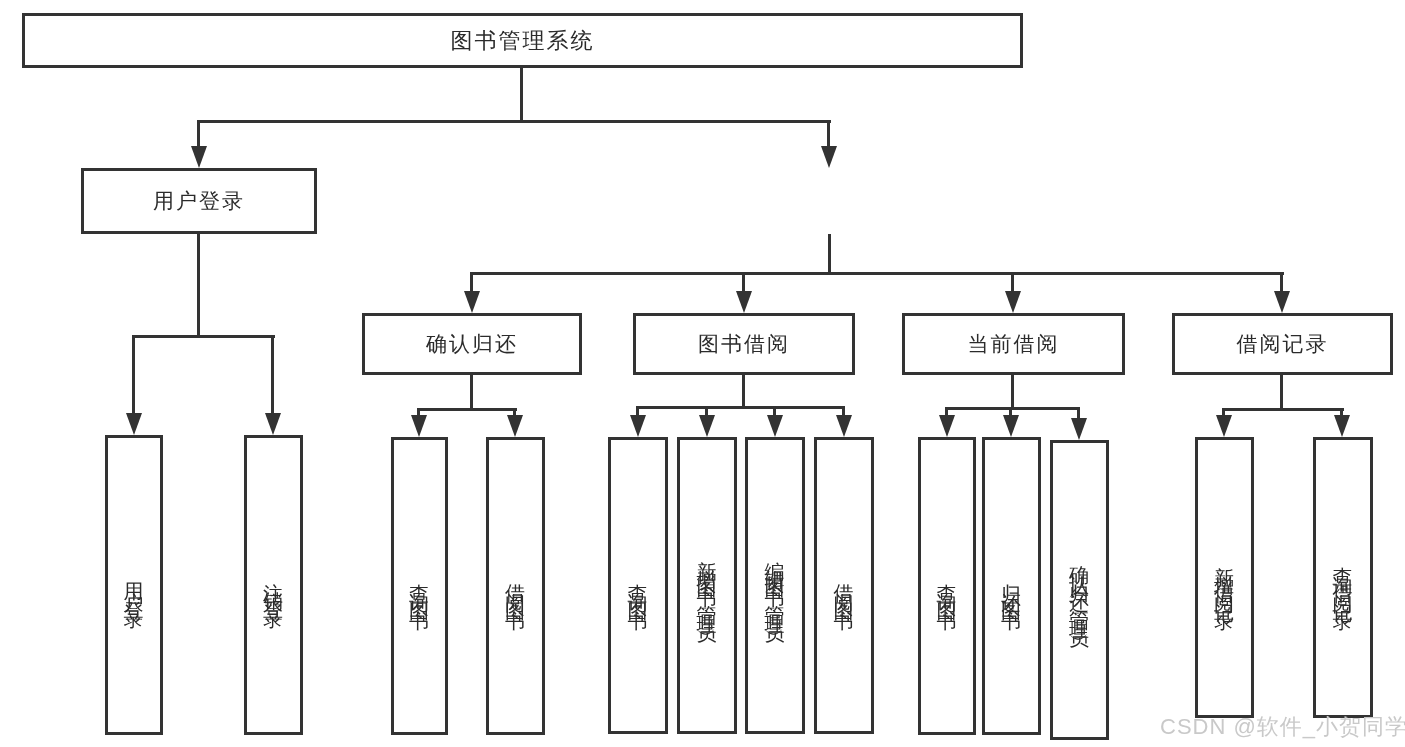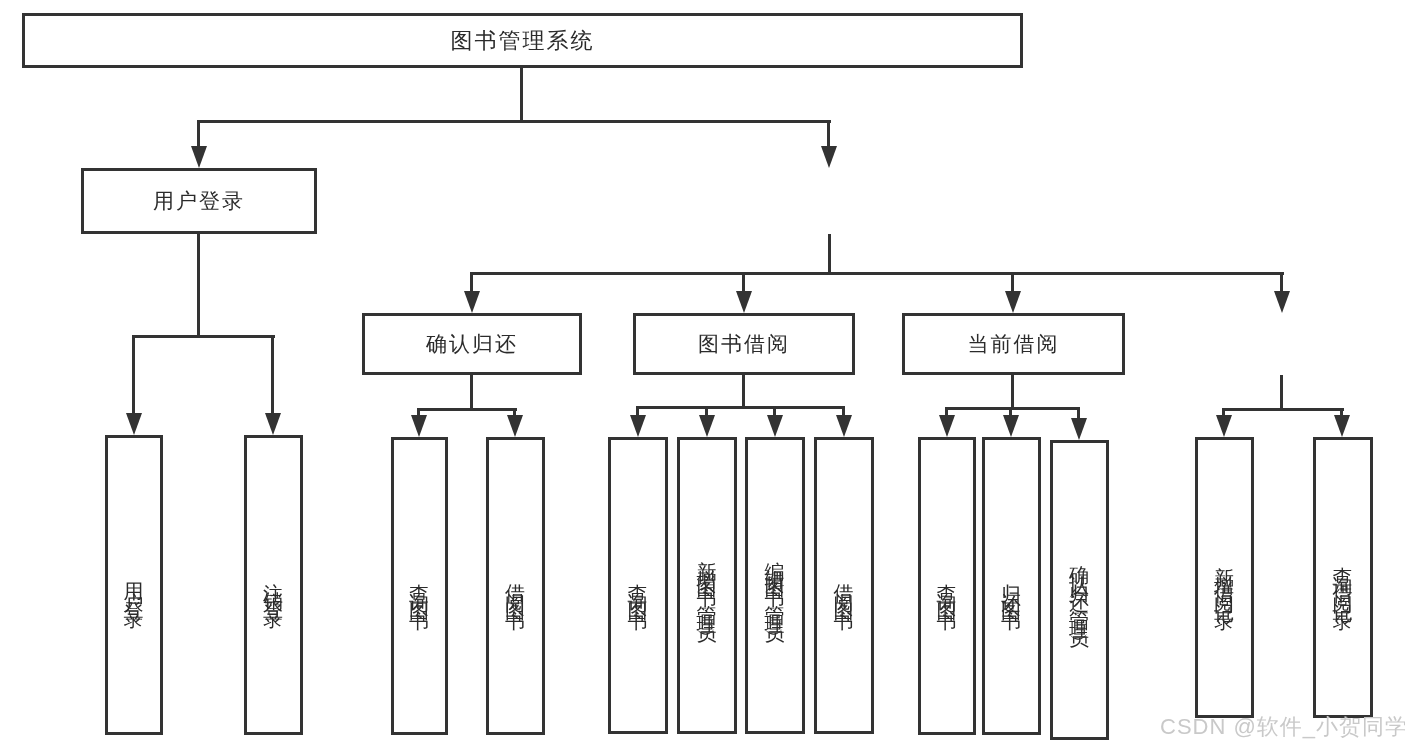--- a/index.html
+++ b/index.html
@@ -98,20 +98,23 @@
 
   <div class="box hbox" style="left:362px;top:313px;width:220px;height:62px">
     <span class="lbl">确认归还</span>
   </div>
   <div class="box hbox" style="left:633px;top:313px;width:222px;height:62px">
     <span class="lbl">图书借阅</span>
   </div>
   <div class="box hbox" style="left:902px;top:313px;width:223px;height:62px">
     <span class="lbl">当前借阅</span>
   </div>
+  <div class="box hbox" style="left:1172px;top:313px;width:221px;height:62px">
+    <span class="lbl">借阅记录</span>
+  </div>
 
   <div class="vline" style="left:470px;top:375px;height:33px"></div>
   <div class="hline" style="left:417px;top:408px;width:100px"></div>
   <div class="vline" style="left:417px;top:408px;height:11px"></div>
   <div class="arrow" style="left:411px;top:415px"></div>
   <div class="vline" style="left:513px;top:408px;height:11px"></div>
   <div class="arrow" style="left:507px;top:415px"></div>
 
   <div class="vline" style="left:742px;top:375px;height:31px"></div>
   <div class="hline" style="left:636px;top:406px;width:209px"></div>

